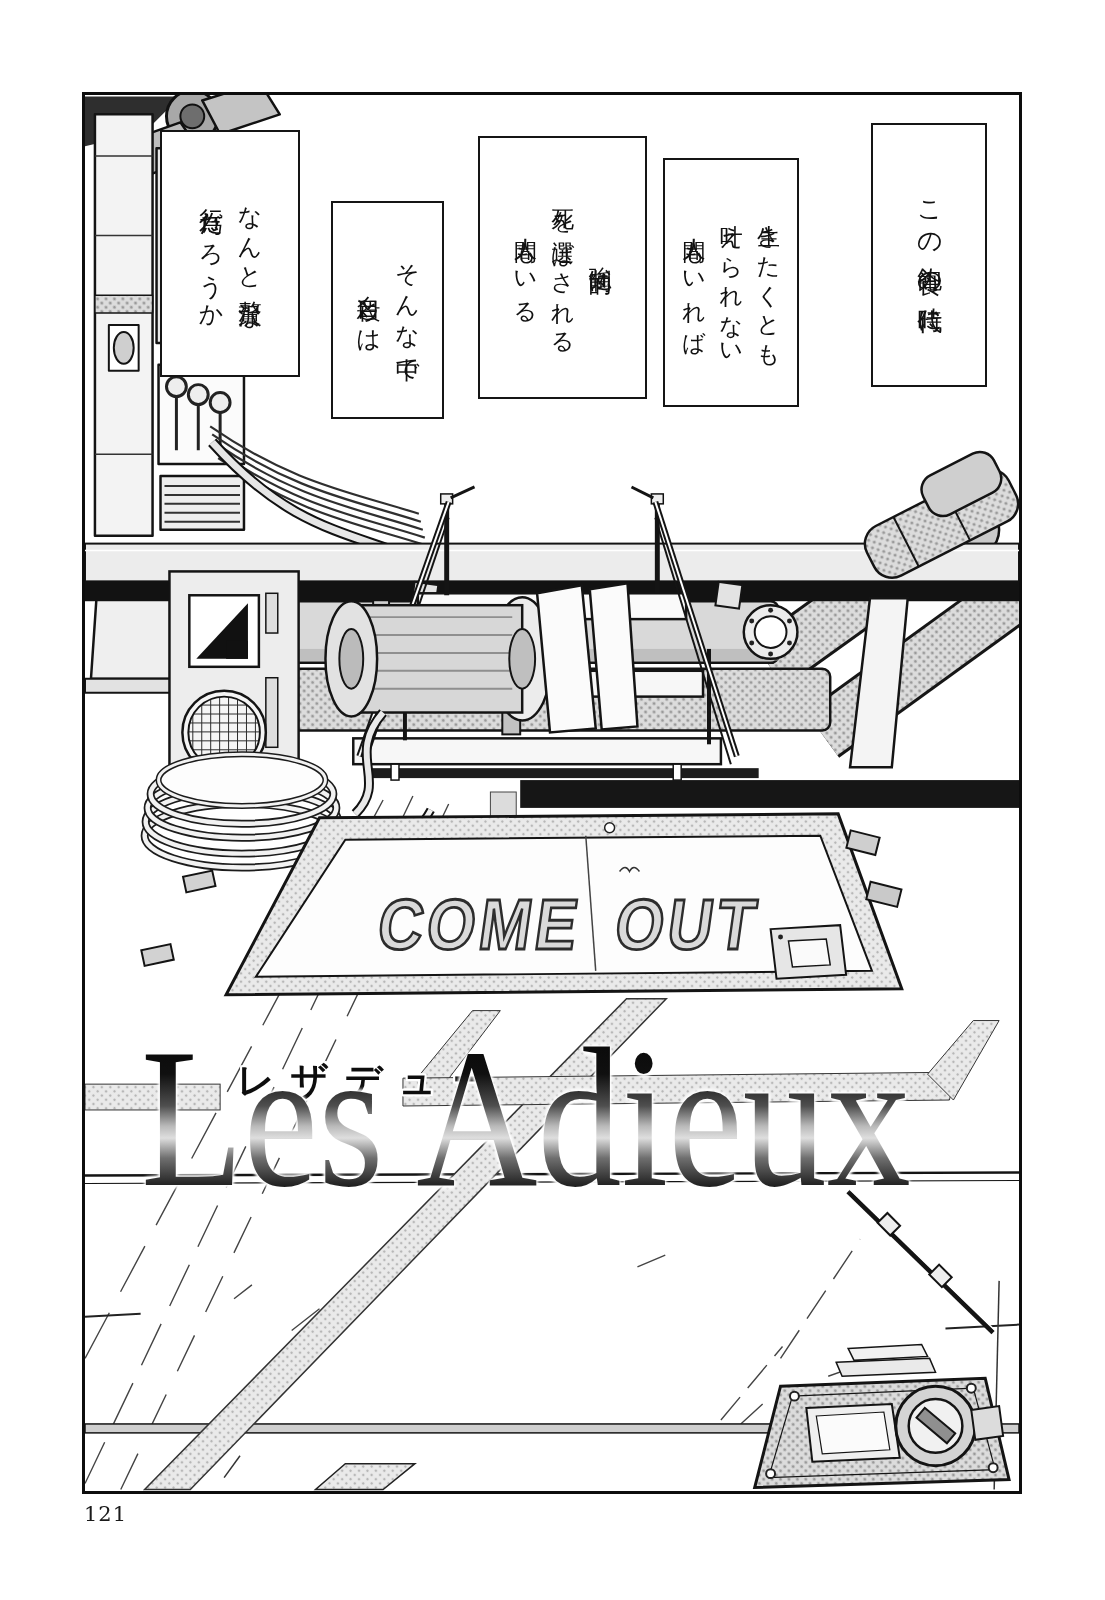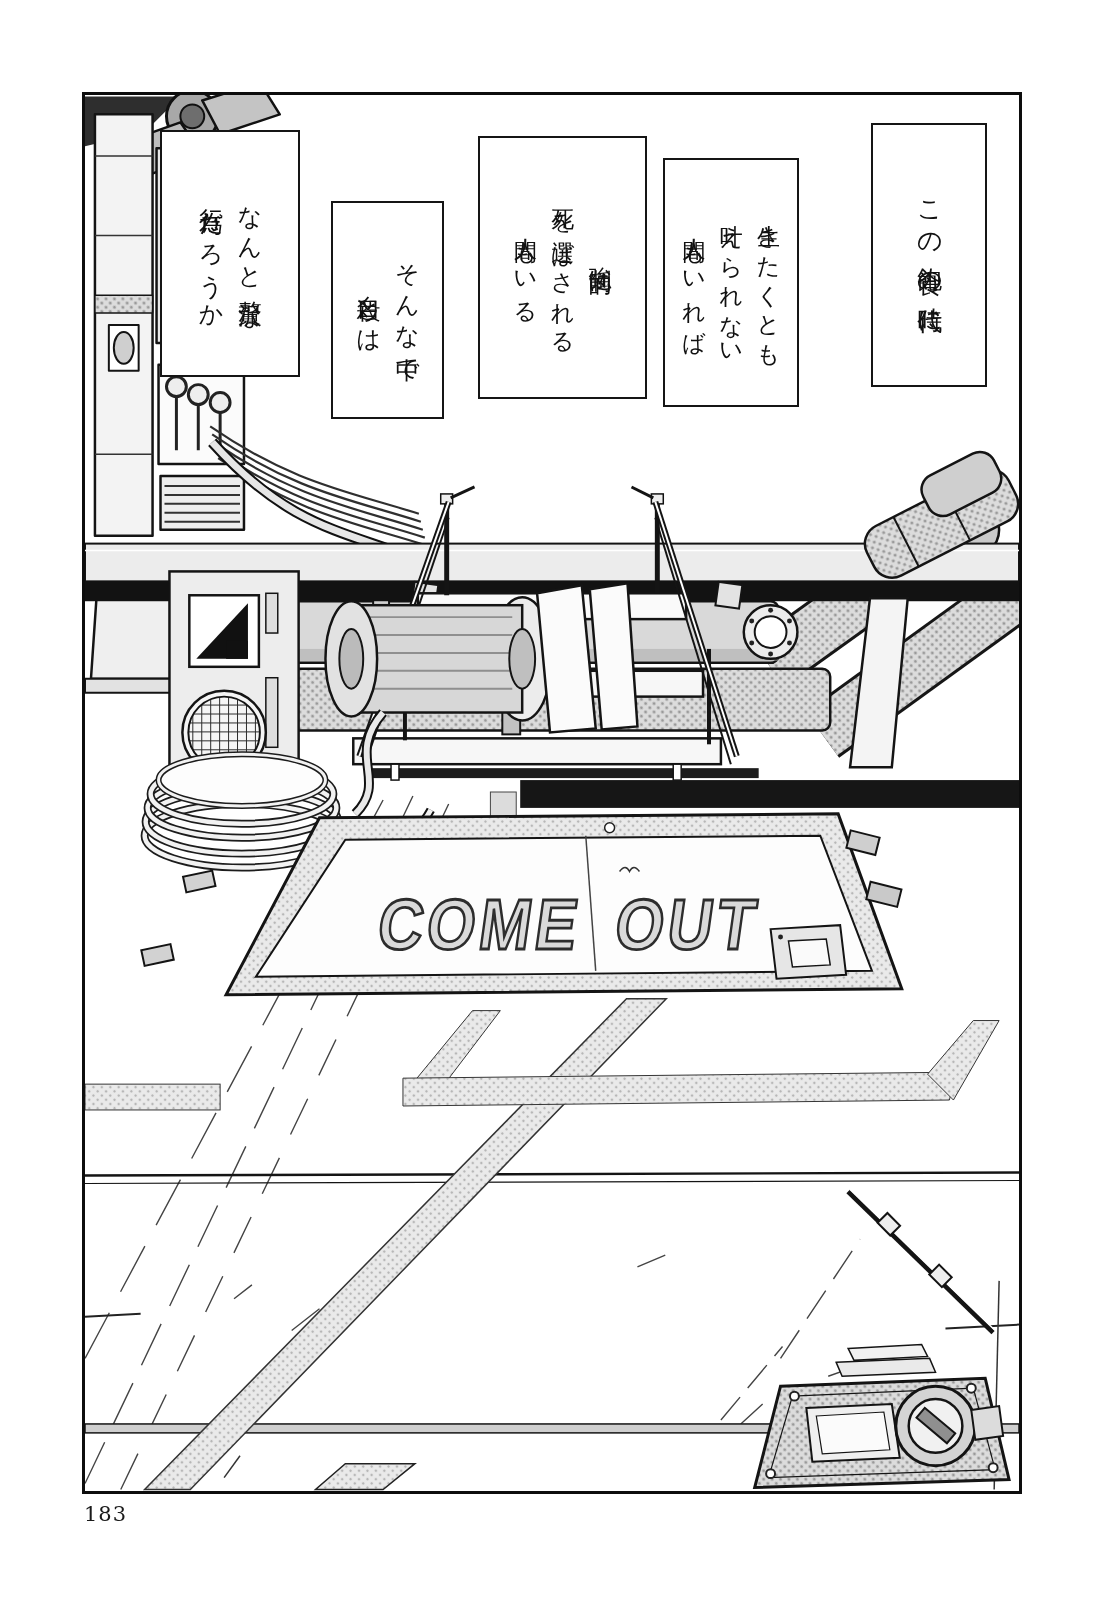--- a/index.html
+++ b/index.html
@@ -270,16 +270,20 @@
     <div class="caption cap4"><span>そんな中で
 自殺とは</span></div>
     <div class="caption cap3"><span>強制的に
 死を選ばされる
 人間もいる</span></div>
     <div class="caption cap2"><span>生きたくとも
 叶えられない
 人間もいれば</span></div>
     <div class="caption cap1"><span>この飽食の時代に</span></div>
 
+    <div class="title-wrap">
+      <div class="furigana">レザデュー</div>
+      <div class="title-text">Les Adieux</div>
+    </div>
   </div>
 
-  <div class="pagenum">183</div>
+  <div class="pagenum">121</div>
 </div>
 
 </body></html>

